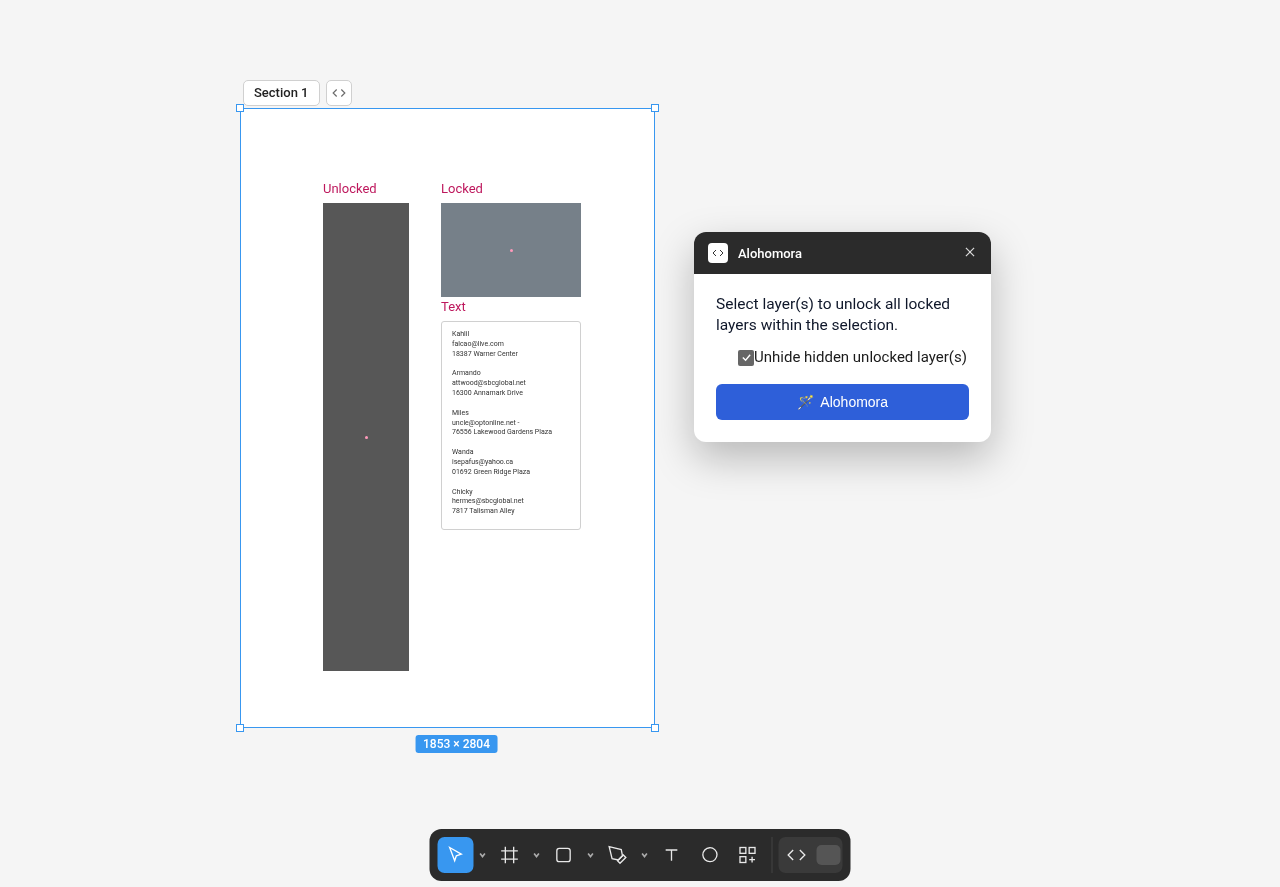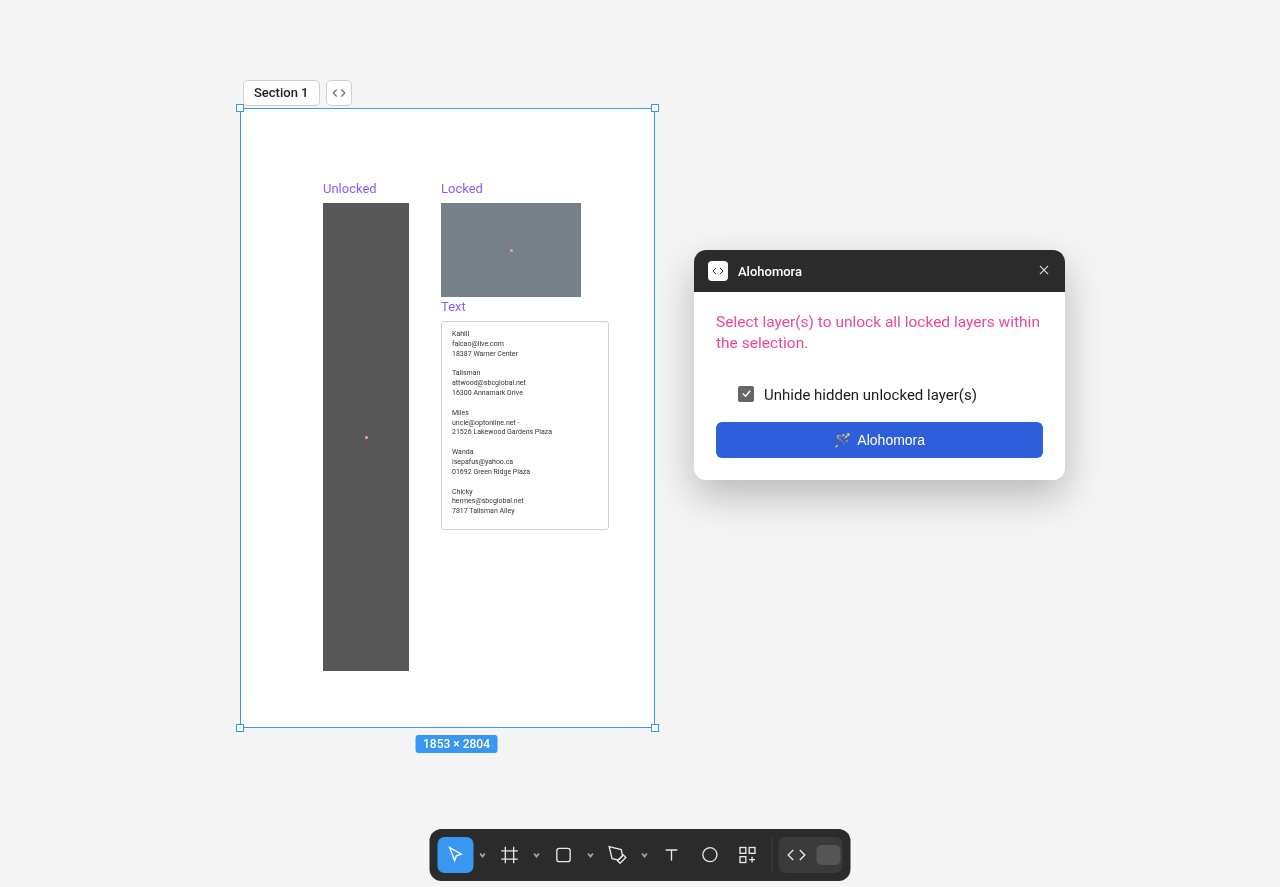--- a/index.html
+++ b/index.html
@@ -76,21 +76,21 @@
   }
 
   .frame-content {
     position: absolute;
     left: 82px;
     top: 72px;
     width: 260px;
   }
   .col-label {
     font-size: 13px;
-    color: #8b5cf6;
+    color: #be185d;
   }
   .unlocked-label { position: absolute; left: 0; top: 0; }
   .locked-label   { position: absolute; left: 118px; top: 0; }
   .text-label     { position: absolute; left: 118px; top: 118px; }
 
   .rect-unlocked {
     position: absolute;
     left: 0; top: 22px;
     width: 86px; height: 468px;
     background: #575757;
@@ -104,41 +104,41 @@
     display: flex; align-items: center; justify-content: center;
   }
   .pink-dot {
     width: 3px; height: 3px;
     background: #ff99bb;
     border-radius: 50%;
   }
   .text-card {
     position: absolute;
     left: 118px; top: 140px;
-    width: 168px;
+    width: 140px;
     border: 1px solid #d0d0d0;
     border-radius: 3px;
     padding: 8px 10px;
     background: #fff;
   }
   .text-card .contact { margin-bottom: 10px; }
   .text-card .contact div {
     font-size: 7px;
     line-height: 1.4;
     color: #333;
     white-space: nowrap;
   }
   .text-card .contact:last-child { margin-bottom: 4px; }
 
   
   .plugin-dialog {
     position: absolute;
     left: 694px;
-    top: 250px;
-    width: 371px;
+    top: 232px;
+    width: 297px;
     background: #fff;
     border-radius: 12px;
     box-shadow: 0 16px 40px rgba(0,0,0,0.25);
     overflow: hidden;
   }
   .plugin-header {
     background: #2b2b2b;
     color: #fff;
     height: 42px;
     display: flex;
@@ -155,27 +155,27 @@
   .plugin-icon svg { width: 12px; height: 12px; stroke: #333; }
   .plugin-title { font-size: 13px; font-weight: 500; flex: 1; }
   .plugin-close { cursor: pointer; }
   .plugin-close svg { width: 14px; height: 14px; stroke: #ddd; }
   .plugin-body {
     padding: 20px 22px 22px 22px;
   }
   .plugin-desc {
     font-size: 15.5px;
     line-height: 1.35;
-    color: #ec4899;
-    margin-bottom: 32px;
+    color: #0f172a;
+    margin-bottom: 12px;
   }
   .checkbox-row {
     display: flex;
-    align-items: flex-start;
-    gap: 10px;
+    align-items: flex-end;
+    gap: 0;
     margin-bottom: 18px;
     padding-left: 22px;
   }
   .checkbox-box {
     width: 16px; height: 16px;
     background: #666;
     border-radius: 2px;
     display: flex; align-items: center; justify-content: center;
   }
   .checkbox-box svg { width: 11px; height: 11px; stroke: #fff; }
@@ -261,28 +261,28 @@
       <div class="pink-dot"></div>
     </div>
 
     <div class="text-card">
       <div class="contact">
         <div>Kahlil</div>
           <div>falcao@live.com</div>
           <div>18387 Warner Center</div>
       </div>
       <div class="contact">
-        <div>Talisman</div>
+        <div>Armando</div>
           <div>attwood@sbcglobal.net</div>
           <div>16300 Annamark Drive</div>
       </div>
       <div class="contact">
         <div>Miles</div>
           <div>uncle@optonline.net    -</div>
-          <div>21526 Lakewood Gardens Plaza</div>
+          <div>76556 Lakewood Gardens Plaza</div>
       </div>
       <div class="contact">
         <div>Wanda</div>
           <div>isepafus@yahoo.ca</div>
           <div>01692 Green Ridge Plaza</div>
       </div>
       <div class="contact">
         <div>Chicky</div>
           <div>hermes@sbcglobal.net</div>
           <div>7817 Talisman Alley</div>

